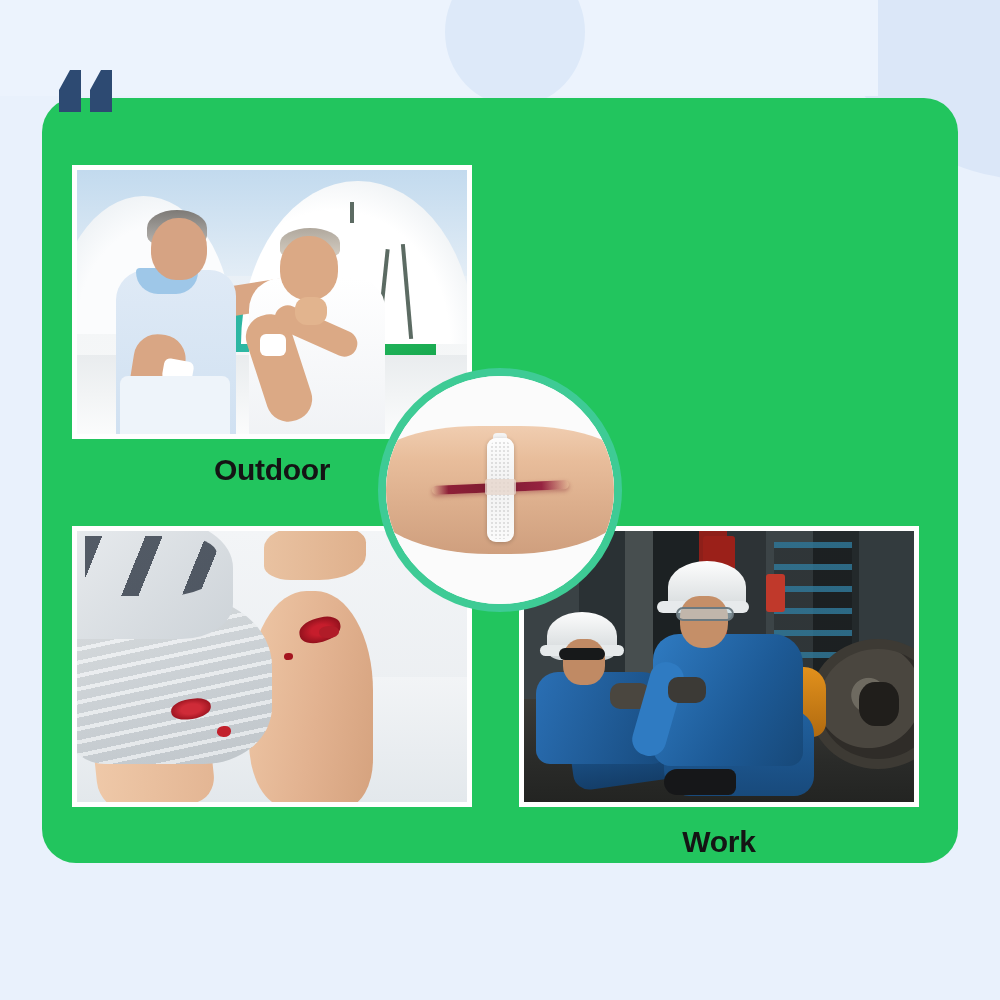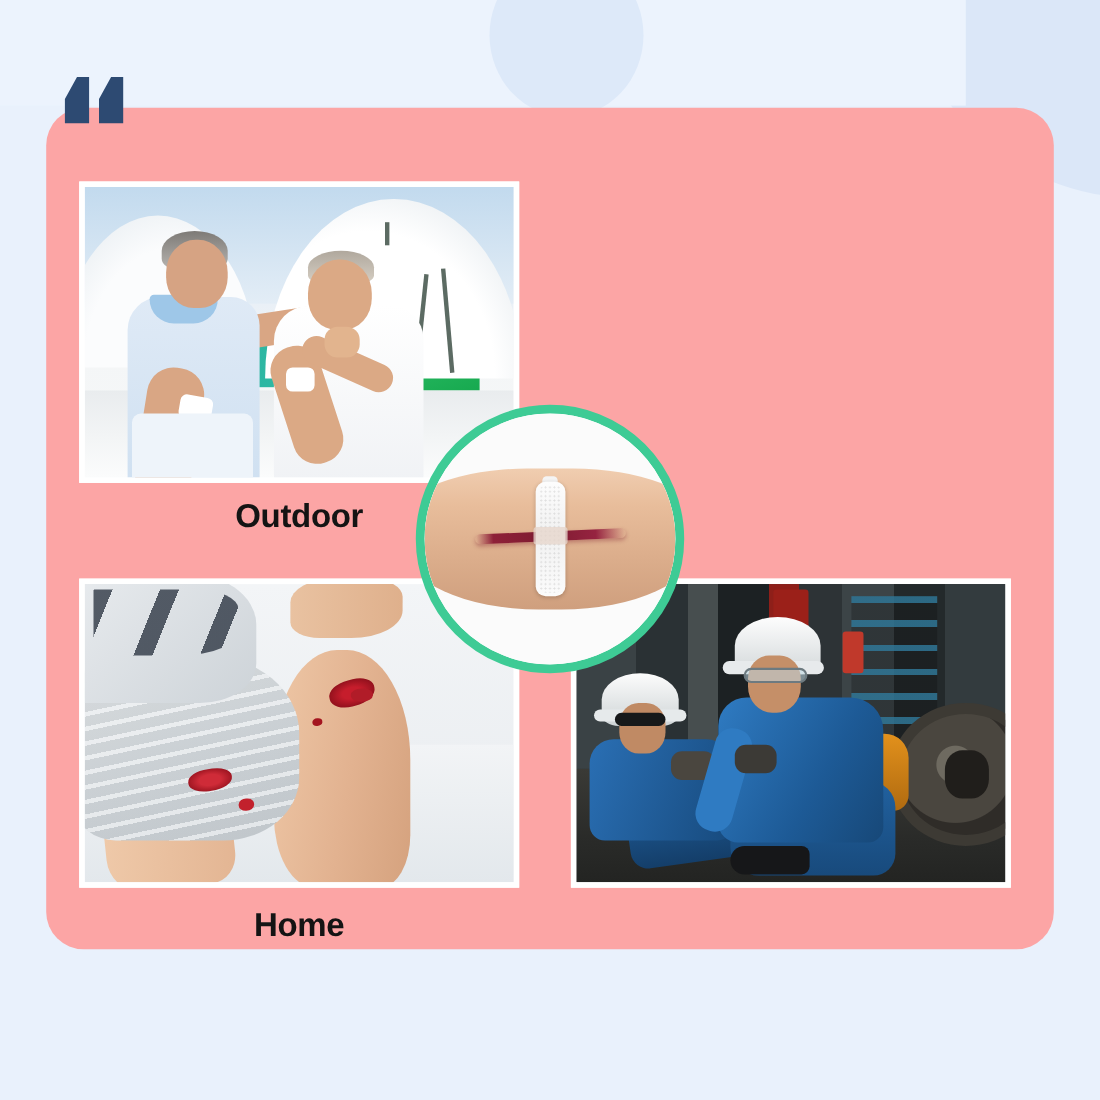--- a/index.html
+++ b/index.html
@@ -48,21 +48,21 @@
   }
   .quote-mark svg { display: block; width: 100%; height: 100%; }
 
   
   .green-card {
     position: absolute;
     left: 42px;
     top: 98px;
     width: 916px;
     height: 765px;
-    background: #fca5a5;
+    background: #22c55e;
     border-radius: 34px;
     z-index: 2;
   }
 
   
   .cells {
     position: absolute;
     left: 0; top: 0; right: 0; bottom: 0;
   }
   .cell {
@@ -411,21 +411,20 @@
             <div class="hm-shirt"></div>
             <div class="hm-shirt-stripe"></div>
             <div class="hm-arm"></div>
             <div class="hm-wound hm-w1"></div>
             <div class="hm-wound hm-w1b"></div>
             <div class="hm-wound hm-w2"></div>
             <div class="hm-wound hm-w3"></div>
             <div class="hm-wound hm-w4"></div>
           </div>
         </div>
-        <div class="cell-label">Home</div>
       </div>
 
       <div class="cell cell-work">
         <div class="photo-frame">
           <div class="photo p-work">
             <div class="wk-bg-machine"></div>
             <div class="wk-rack"></div>
             <div class="wk-red"></div>
             <div class="wk-red2"></div>
             <div class="wk-floor"></div>
@@ -442,20 +441,21 @@
             <div class="wk-m2-body"></div>
             <div class="wk-m2-arm"></div>
             <div class="wk-m2-glove"></div>
             <div class="wk-m2-helmet"></div>
             <div class="wk-m2-brim"></div>
             <div class="wk-m2-face"></div>
             <div class="wk-m2-glass"></div>
             <div class="wk-m2-shoe"></div>
           </div>
         </div>
+        <div class="cell-label">Work</div>
       </div>
 
     </div>
   </div>
 
   <div class="center-circle">
     <div class="cc-inner">
       <div class="cc-arm"></div>
       <div class="cc-cut"></div>
       <div class="cc-strip-wing"></div>

